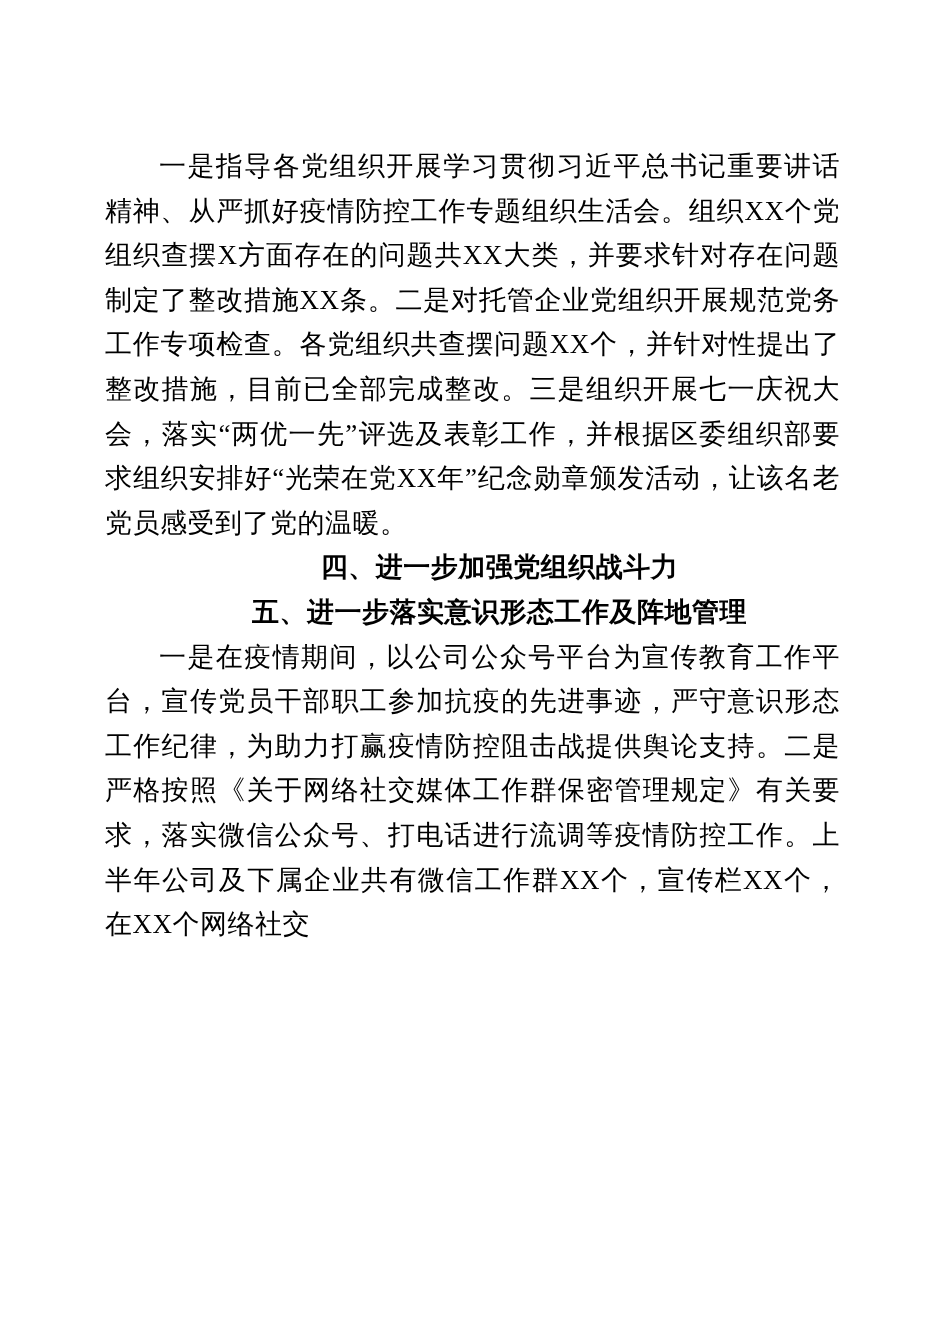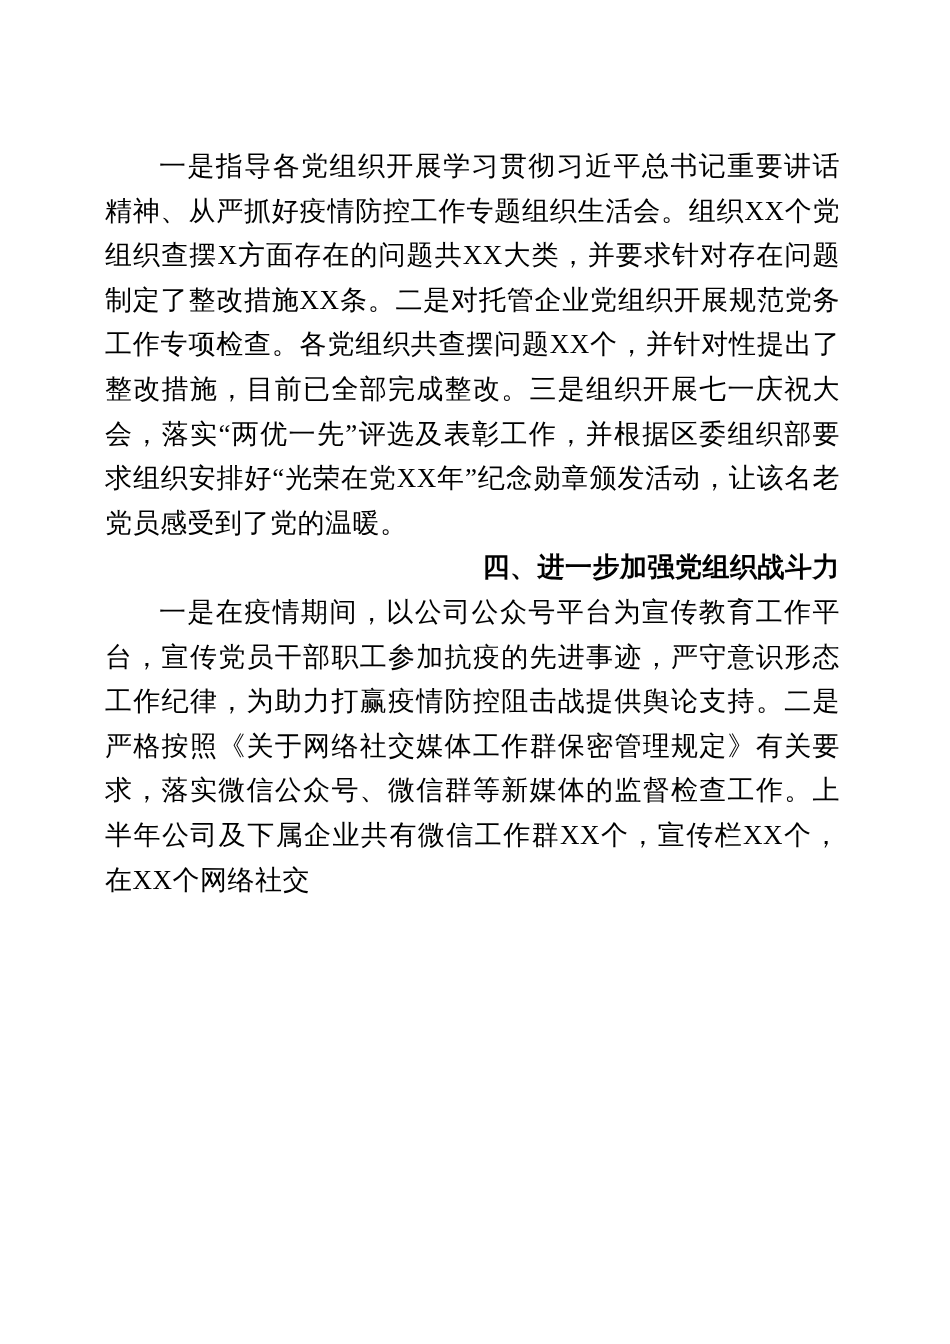--- a/index.html
+++ b/index.html
@@ -33,27 +33,28 @@
     letter-spacing: 0.5px;
   }
   .heading {
     margin: 0;
     padding: 0;
     font-family: "Liberation Sans", "DejaVu Sans", sans-serif;
     font-weight: 700;
     font-size: 27px;
     line-height: 44.6px;
     color: #000000;
-    text-align: right;
+    text-align: center;
     text-indent: 2em;
     letter-spacing: 0.5px;
   }
 </style>
 </head>
 <body>
 
 <div class="page">
   <div class="content">
     <p class="para">一是指导各党组织开展学习贯彻习近平总书记重要讲话精神、从严抓好疫情防控工作专题组织生活会。组织XX个党组织查摆X方面存在的问题共XX大类，并要求针对存在问题制定了整改措施XX条。二是对托管企业党组织开展规范党务工作专项检查。各党组织共查摆问题XX个，并针对性提出了整改措施，目前已全部完成整改。三是组织开展七一庆祝大会，落实“两优一先”评选及表彰工作，并根据区委组织部要求组织安排好“光荣在党XX年”纪念勋章颁发活动，让该名老党员感受到了党的温暖。</p>
     <h2 class="heading">四、进一步加强党组织战斗力</h2>
-    <p class="para">一是在疫情期间，以公司公众号平台为宣传教育工作平台，宣传党员干部职工参加抗疫的先进事迹，严守意识形态工作纪律，为助力打赢疫情防控阻击战提供舆论支持。二是严格按照《关于网络社交媒体工作群保密管理规定》有关要求，落实微信公众号、微信群等新媒体的监督检查工作。上半年公司及下属企业共有微信工作群XX个，宣传栏XX个，在XX个网络社交</p>
+    <h2 class="heading">五、进一步落实意识形态工作及阵地管理</h2>
+    <p class="para">一是在疫情期间，以公司公众号平台为宣传教育工作平台，宣传党员干部职工参加抗疫的先进事迹，严守意识形态工作纪律，为助力打赢疫情防控阻击战提供舆论支持。二是严格按照《关于网络社交媒体工作群保密管理规定》有关要求，落实微信公众号、打电话进行流调等疫情防控工作。上半年公司及下属企业共有微信工作群XX个，宣传栏XX个，在XX个网络社交</p>
   </div>
 </div>
 
 </body></html>

